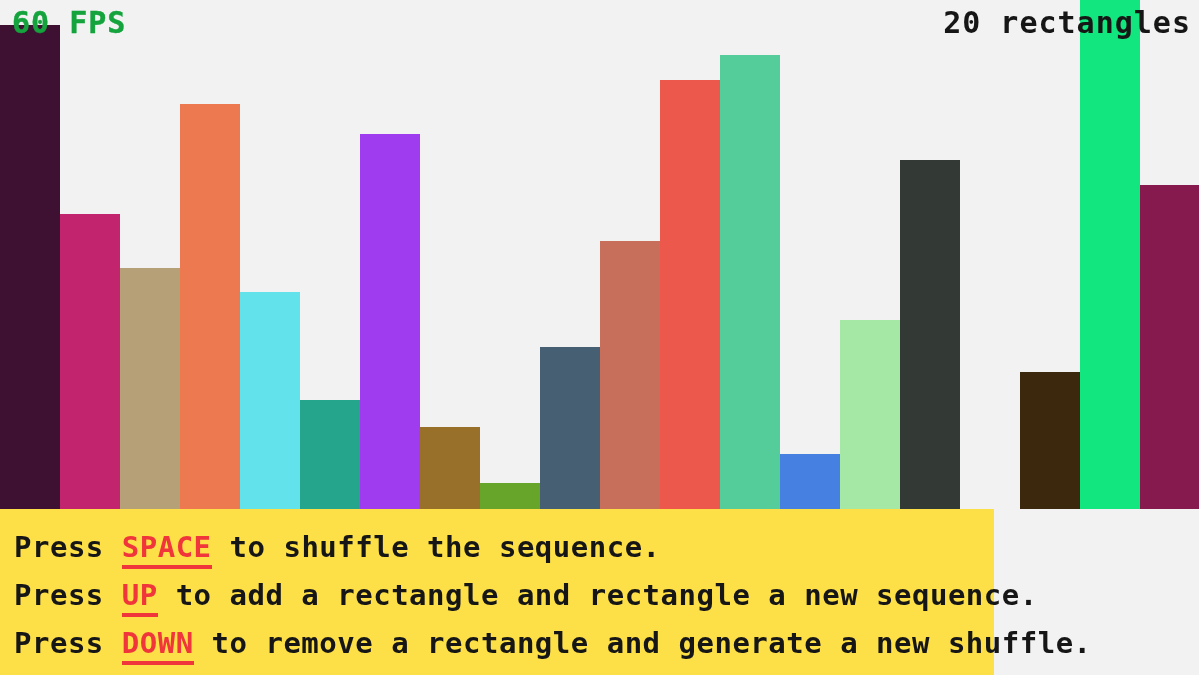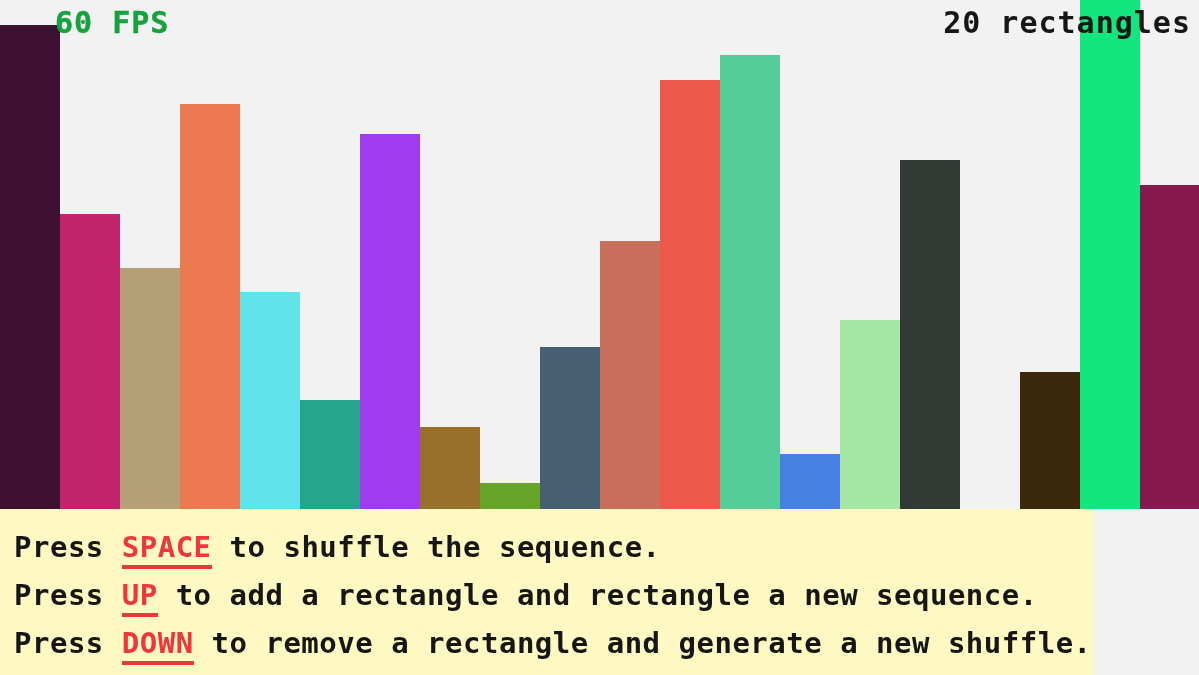--- a/index.html
+++ b/index.html
@@ -37,43 +37,42 @@
   #fps-counter {
     position: absolute;
     left: 12px;
     top: 6px;
     font-size: 30px;
     line-height: 34px;
     font-weight: 700;
     color: #14a33c;
     letter-spacing: 1px;
     white-space: nowrap;
-    margin-left: 43px;
     -webkit-text-stroke: 0.4px #14a33c;
   }
   #rect-count {
     position: absolute;
     right: 8px;
     top: 6px;
     font-size: 30px;
     line-height: 34px;
     font-weight: 700;
     color: #161616;
     letter-spacing: 1px;
     white-space: nowrap;
   }
 
   
   #instructions {
     position: absolute;
     left: 0;
     top: 509px;
-    width: 1094px;
+    width: 994px;
     height: 166px;
-    background: #fef9c3;
+    background: #fde047;
     padding: 14px 0 17px 14px;
     box-sizing: border-box;
   }
   .instruction-line {
     font-size: 29px;
     line-height: 48px;
     font-weight: 700;
     color: #161616;
     letter-spacing: 0.5px;
     white-space: nowrap;

